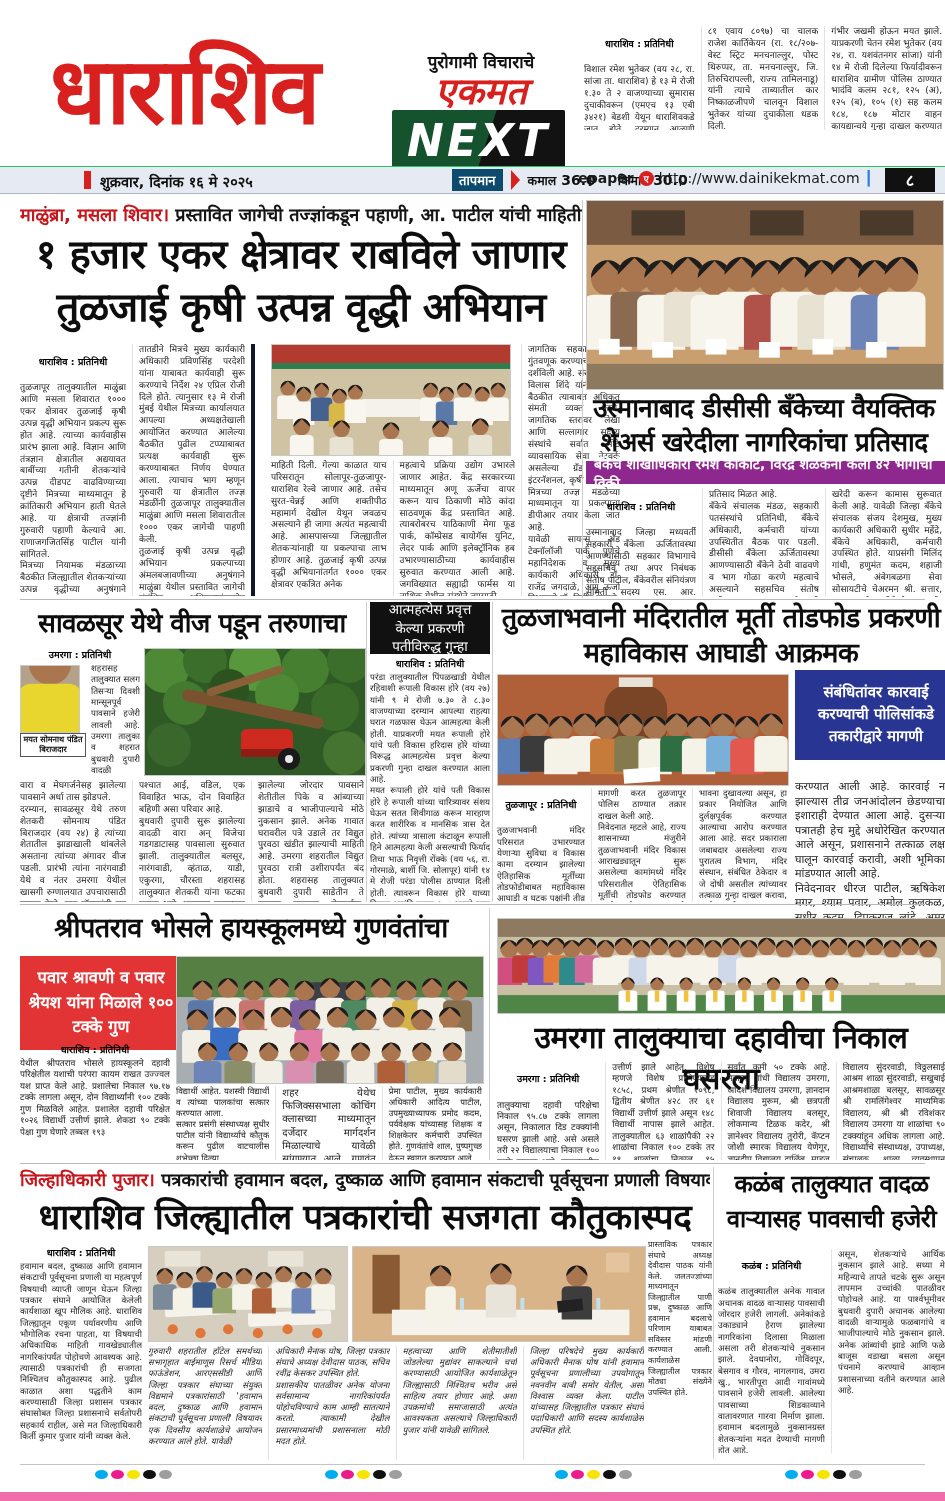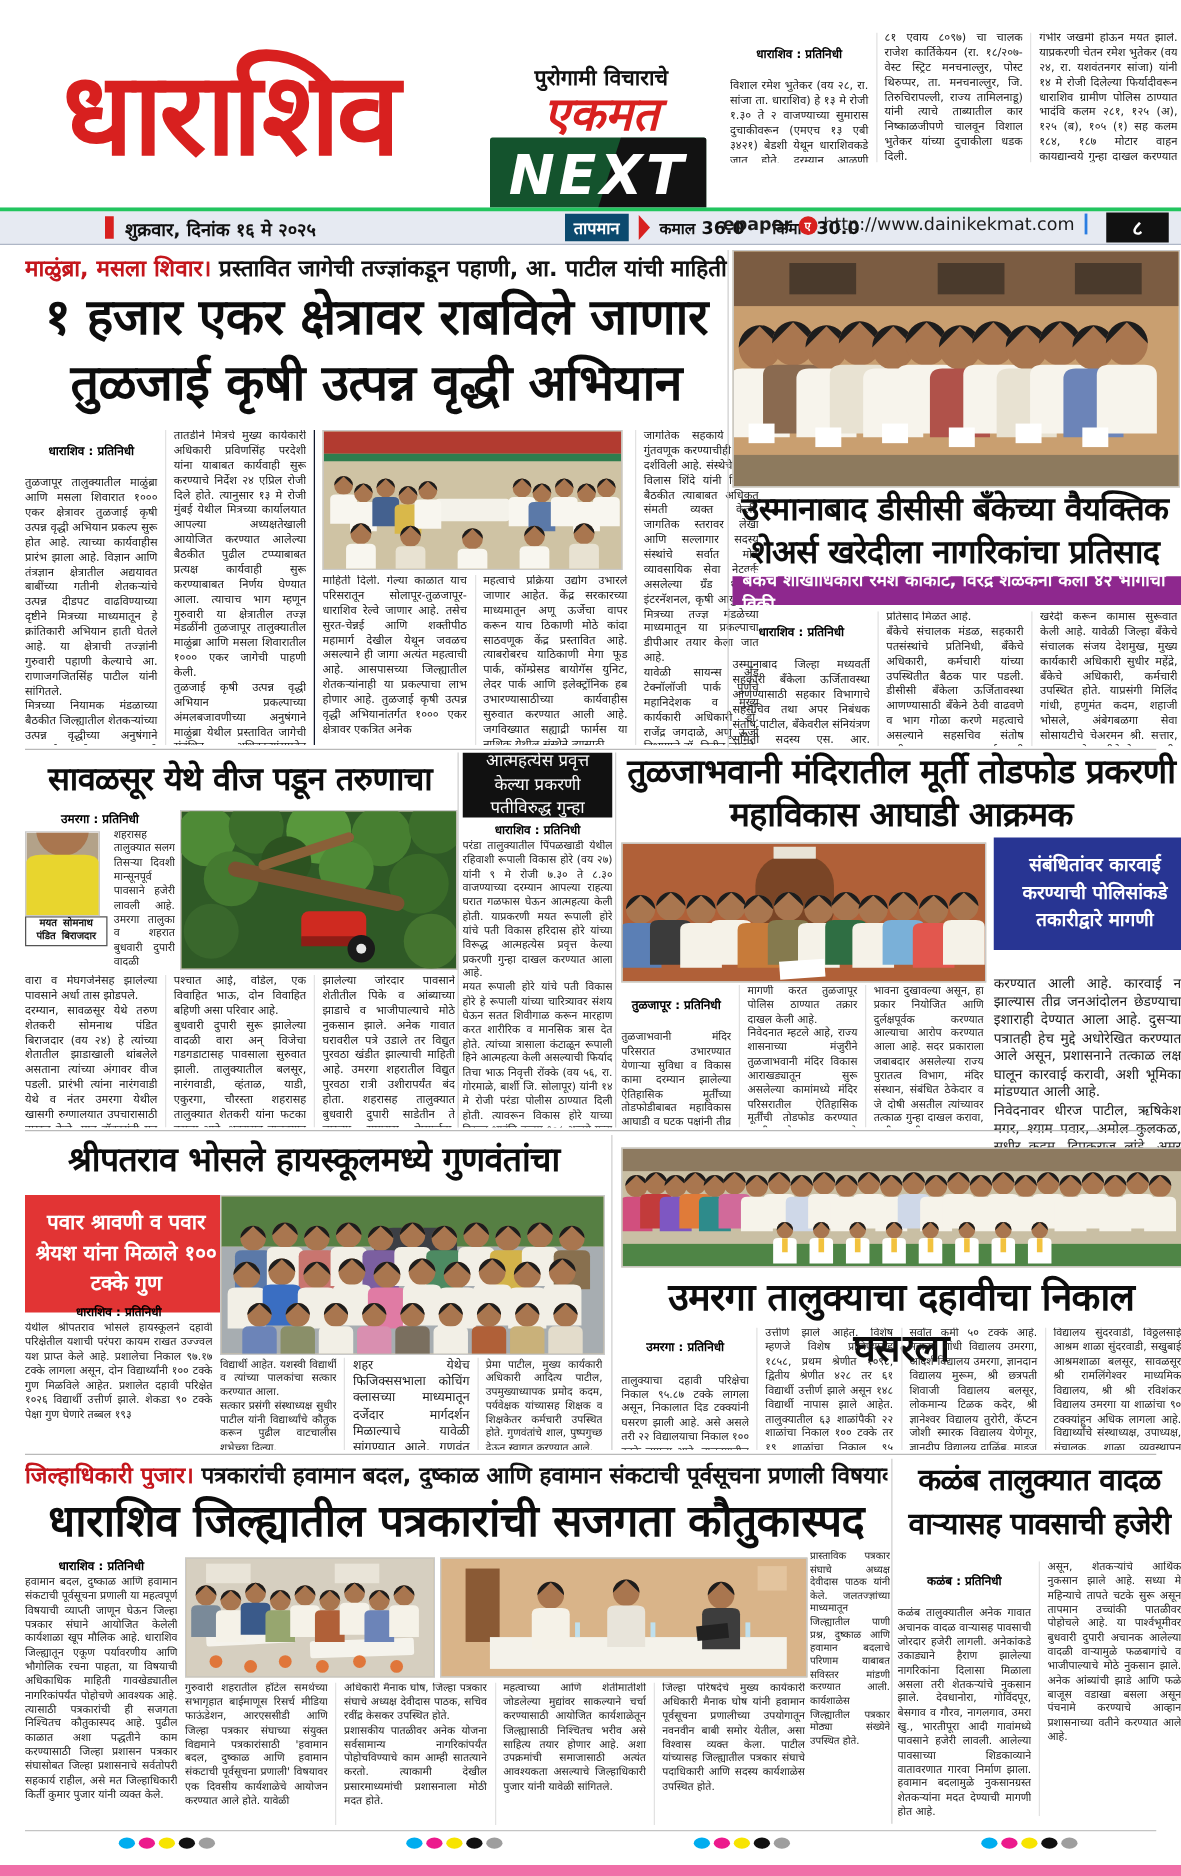--- a/index.html
+++ b/index.html
@@ -19,21 +19,21 @@
   .rule-v{background:#cfcfcf;width:1px;}
   
   .mast-title{font-size:92px;font-weight:900;color:#d8201f;line-height:1.05;letter-spacing:-3px;}
   .tagline1{font-size:17px;font-weight:800;color:#111;text-align:center;}
   .tagline2{font-size:37px;font-weight:900;font-style:italic;color:#d8201f;text-align:center;line-height:1.05;}
   .next{position:relative;background:#14532d;overflow:hidden;border-radius:2px;}
   .next .blk{position:absolute;top:0;right:-12px;width:52%;height:100%;background:#121212;transform:skewX(-18deg);}
   .next .txt{position:absolute;inset:0;display:flex;align-items:center;justify-content:center;
              color:#fff;font-size:44px;font-weight:900;font-style:italic;letter-spacing:3px;}
   
-  .datebar{background:#e6eaf2;border-top:3px solid #22c55e;border-bottom:1px solid #aeb6c6;}
+  .datebar{background:#e6eaf2;border-top:1px solid #22c55e;border-bottom:1px solid #aeb6c6;}
   .db-accent{width:7px;height:18px;background:#d8201f;}
   .db-date{font-size:14.5px;font-weight:800;color:#101010;}
   .db-temp-label{background:#0c4a6e;color:#fff;font-size:13px;font-weight:800;padding:2px 7px;position:relative;}
   .db-arrow{width:0;height:0;border-top:10px solid transparent;border-bottom:10px solid transparent;border-left:9px solid #d8201f;}
   .db-val{font-size:14px;font-weight:800;color:#101010;}
   .db-val small{font-weight:700;font-size:12.5px;}
   .db-epaper{font-size:14px;color:#1a1a1a;display:flex;align-items:center;gap:5px;}
   .elogo{display:inline-flex;width:15px;height:15px;border-radius:50%;background:#d8201f;color:#fff;
          font-size:9px;font-weight:bold;align-items:center;justify-content:center;}
   .db-page{background:#111;color:#fff;font-size:16px;font-weight:800;display:flex;align-items:center;justify-content:center;}
@@ -41,21 +41,21 @@
   .purplebar{background:#8e288e;color:#fff;font-weight:800;font-size:14px;display:flex;align-items:center;padding:0 8px;}
   .bluebox{background:#283593;color:#fff;font-weight:800;font-size:15px;text-align:center;
            display:flex;align-items:center;justify-content:center;padding:6px;line-height:1.45;}
   .redbox{background:#e23434;color:#fff;font-weight:800;font-size:16.5px;text-align:center;
           display:flex;align-items:center;justify-content:center;padding:6px;line-height:1.5;}
   .blackbox{background:#111;color:#fff;font-weight:400;font-size:13.5px;text-align:center;
             display:flex;align-items:center;justify-content:center;padding:4px;line-height:1.4;}
   
   .ph{position:absolute;overflow:hidden;border:1px solid #c9c9c9;background:#cfc3a4;}
   .ph svg{position:absolute;inset:0;width:100%;height:100%;}
-  .portbox{width:66px;float:left;margin:2px 5px 0 0;font-family:Liberation Mono, monospace;}
+  .portbox{width:66px;float:left;margin:2px 5px 0 0;}
   .port{position:relative;width:58px;height:66px;overflow:hidden;border:1px solid #c9c9c9;}
   .port svg{position:absolute;inset:0;width:100%;height:100%;}
   .caption{border:1px solid #555;font-size:8px;font-weight:800;text-align:center;padding:1px;line-height:1.25;background:#fff;}
   
   .dots{display:flex;gap:3px;}
   .dots i{width:13px;height:9px;border-radius:50%;}
   .d-c{background:#00adef}.d-m{background:#ec1a8c}.d-y{background:#f7e400}.d-k{background:#111}.d-g{background:#9e9e9e}
   .pinkbar{background:#f06fa8;}
 </style>
 </head>
@@ -126,21 +126,21 @@
   <div class="abs hl" style="left:20px;top:228px;width:562px;height:110px;font-size:40px;line-height:1.32;text-align:center;">१ हजार एकर क्षेत्रावर राबविले जाणार तुळजाई कृषी उत्पन्न वृद्धी अभियान</div>
 
   <div class="abs" style="left:20px;top:344px;width:562px;height:252px;display:flex;gap:6px;">
     <div class="col" style="width:106px;flex:none;">
       <div class="dateline">धाराशिव : प्रतिनिधी</div>
       <span>तुळजापूर तालुक्यातील माळुंब्रा आणि मसला शिवारात १००० एकर क्षेत्रावर तुळजाई कृषी उत्पन्न वृद्धी अभियान प्रकल्प सुरू होत आहे. त्याच्या कार्यवाहीस प्रारंभ झाला आहे. विज्ञान आणि तंत्रज्ञान क्षेत्रातील अद्ययावत बाबींच्या गतीनी शेतकऱ्यांचे उत्पन्न दीडपट वाढविण्याच्या दृष्टीने मित्रच्या माध्यमातून हे क्रांतिकारी अभियान हाती घेतले आहे. या क्षेत्राची तज्ज्ञांनी गुरुवारी पहाणी केल्याचे आ. राणाजगजितसिंह पाटील यांनी सांगितले.
 मित्रच्या नियामक मंडळाच्या बैठकीत जिल्ह्यातील शेतकऱ्यांच्या उत्पन्न वृद्धीच्या अनुषंगाने तुळजाई कृषी उत्पन्न वृद्धी अभियान प्रकल्पाची मांडणी केली होती. मुख्यमंत्री देवेंद्र फडणवीस यांनी प्रकल्पाचे महत्व जाणून घेत</span>
     </div>
     <div class="col" style="width:106px;flex:none;border-left:1px solid #e2e2e2;padding-left:6px;">तातडीने मित्रचे मुख्य कार्यकारी अधिकारी प्रविणसिंह परदेशी यांना याबाबत कार्यवाही सुरू करण्याचे निर्देश २४ एप्रिल रोजी दिले होते. त्यानुसार १३ मे रोजी मुंबई येथील मित्रच्या कार्यालयात आपल्या अध्यक्षतेखाली आयोजित करण्यात आलेल्या बैठकीत पुढील टप्प्याबाबत प्रत्यक्ष कार्यवाही सुरू करण्याबाबत निर्णय घेण्यात आला. त्याचाच भाग म्हणून गुरुवारी या क्षेत्रातील तज्ज्ञ मंडळींनी तुळजापूर तालुक्यातील माळुंब्रा आणि मसला शिवारातील १००० एकर जागेची पाहणी केली.
 तुळजाई कृषी उत्पन्न वृद्धी अभियान प्रकल्पाच्या अंमलबजावणीच्या अनुषंगाने माळुंब्रा येथील प्रस्तावित जागेची संबंधित अधिकाऱ्यांसमवेत पाहणी केली. यावेळी उपस्थित शेतकऱ्यांसोबत चर्चा करून</div>
-    <div style="width:244px;flex:none;border-left:1px solid #0f172a;padding-left:6px;">
+    <div style="width:244px;flex:none;border-left:4px solid #0f172a;padding-left:16px;">
       <div class="ph" style="position:relative;width:238px;height:110px;">
         <svg viewBox="0 0 120 55" preserveAspectRatio="none">
           <rect x="0" y="0" width="120" height="55" fill="#cfc3a4"></rect>
           <rect x="0" y="0" width="120" height="9" fill="#b23b30"></rect>
           <rect x="0" y="9" width="120" height="3" fill="#2e7d4e"></rect>
           <rect x="45" y="27" width="30" height="9" rx="1.5" fill="#f4f2ea"></rect>
           <use href="#pp" transform="translate(8,28) scale(.9)" fill="#f8f6ef"></use>
           <use href="#pp" transform="translate(16,31) scale(.9)" fill="#f8f6ef"></use>
           <use href="#pp" transform="translate(25,29) scale(.9)" fill="#44618f"></use>
           <use href="#pp" transform="translate(34,32) scale(.9)" fill="#d9b84a"></use>
@@ -458,21 +458,21 @@
       <use href="#pp" transform="translate(45,24) scale(1.3)" fill="#f5f2e8"></use>
       <use href="#pp" transform="translate(76,23) scale(1.3)" fill="#e8e4da"></use>
       <use href="#pp" transform="translate(115,24) scale(1.3)" fill="#3d3d3d"></use>
       <rect x="105" y="27" width="13" height="6" fill="#222222" transform="rotate(-6 111 30)"></rect>
       <rect x="55" y="26" width="2" height="6" fill="#bfe0ee"></rect>
       <rect x="86" y="26" width="2" height="6" fill="#bfe0ee"></rect>
       <rect x="125" y="26" width="2" height="6" fill="#bfe0ee"></rect>
     </svg>
   </div>
 
-  <div class="abs cols" style="left:148px;top:1346px;width:496px;height:114px;">
+  <div class="abs cols" style="left:148px;top:1346px;width:496px;height:114px;font-style:italic;">
     <div class="col" style="font-size:8.5px;">गुरुवारी शहरातील हॉटेल समर्थच्या सभागृहात बाईमाणूस रिसर्च मीडिया फाऊंडेशन, आरएससीडी आणि जिल्हा पत्रकार संघाच्या संयुक्त विद्यमाने पत्रकारांसाठी 'हवामान बदल, दुष्काळ आणि हवामान संकटाची पूर्वसूचना प्रणाली' विषयावर एक दिवसीय कार्यशाळेचे आयोजन करण्यात आले होते. यावेळी</div>
     <div class="col" style="font-size:8.5px;">अधिकारी मैनाक घोष, जिल्हा पत्रकार संघाचे अध्यक्ष देवीदास पाठक, सचिव रवींद्र केसकर उपस्थित होते.
 प्रशासकीय पातळीवर अनेक योजना सर्वसामान्य नागरिकांपर्यंत पोहोचविण्याचे काम आम्ही सातत्याने करतो. त्याकामी देखील प्रसारमाध्यमांची प्रशासनाला मोठी मदत होते.</div>
     <div class="col" style="font-size:8.5px;">महत्वाच्या आणि शेतीमातीशी जोडलेल्या मुद्यांवर साकल्याने चर्चा करण्यासाठी आयोजित कार्यशाळेतून जिल्ह्यासाठी निश्चितच भरीव असे साहित्य तयार होणार आहे. अशा उपक्रमांची समाजासाठी अत्यंत आवश्यकता असल्याचे जिल्हाधिकारी पुजार यांनी यावेळी सांगितले.</div>
     <div class="col" style="font-size:8.5px;">जिल्हा परिषदेचे मुख्य कार्यकारी अधिकारी मैनाक घोष यांनी हवामान पूर्वसूचना प्रणालीच्या उपयोगातून नवनवीन बाबी समोर येतील, असा विश्वास व्यक्त केला. पाटील यांच्यासह जिल्ह्यातील पत्रकार संघाचे पदाधिकारी आणि सदस्य कार्यशाळेस उपस्थित होते.</div>
   </div>
   <div class="abs col" style="left:648px;top:1240px;width:64px;height:220px;font-size:8px;">प्रास्ताविक पत्रकार संघाचे अध्यक्ष देवीदास पाठक यांनी केले. जलतज्ज्ञांच्या माध्यमातून जिल्ह्यातील पाणी प्रश्न, दुष्काळ आणि हवामान बदलाचे परिणाम याबाबत सविस्तर मांडणी करण्यात आली. कार्यशाळेस जिल्ह्यातील पत्रकार मोठ्या संख्येने उपस्थित होते.</div>
 
   <div class="abs rule-v" style="left:713px;top:1167px;height:292px;"></div>
 

